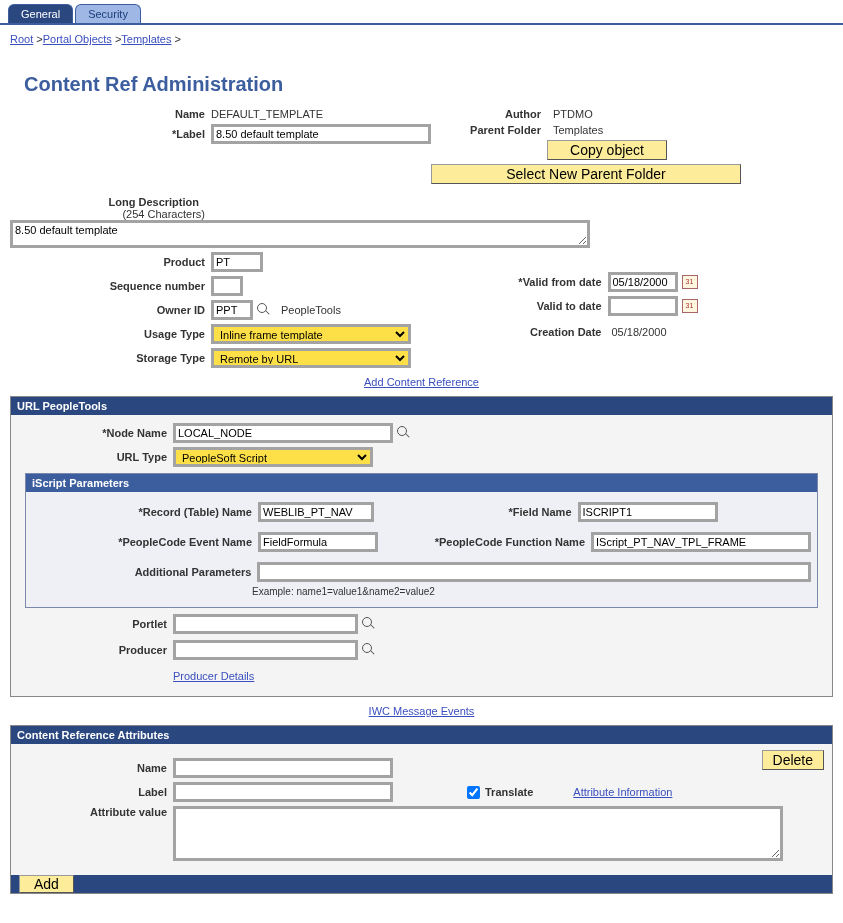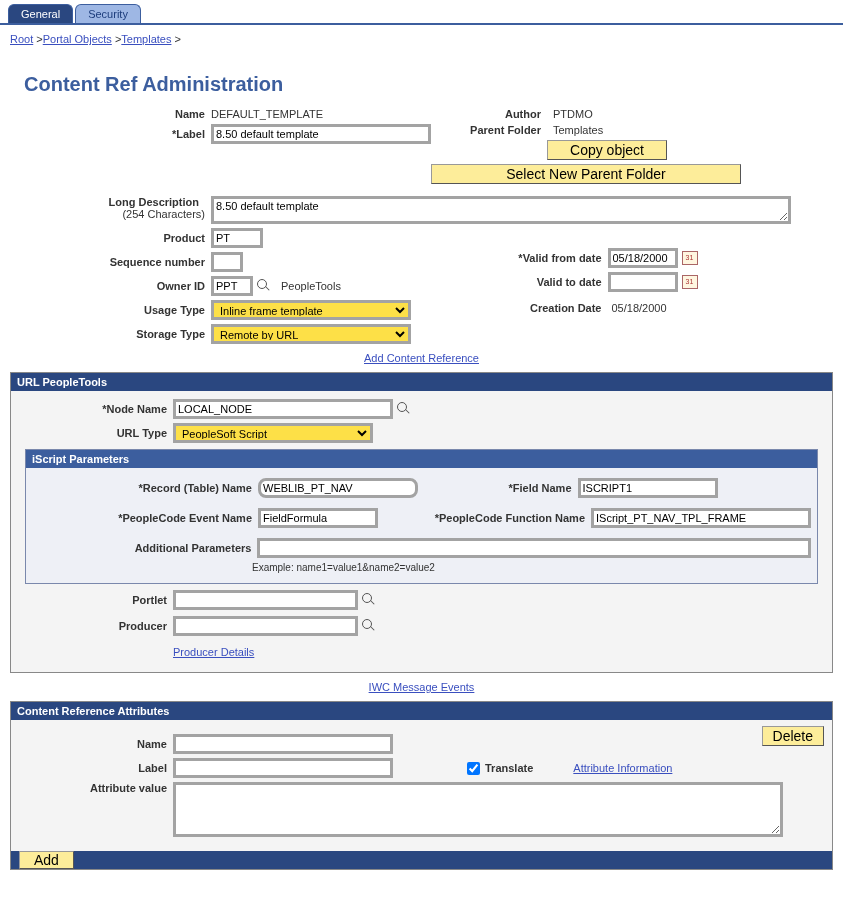--- a/index.html
+++ b/index.html
@@ -180,21 +180,21 @@
       </div>
       <div class="row" style="justify-content:flex-start; padding-left:116px;">
         <button class="btn" style="width:120px;">Copy object</button>
       </div>
       <div class="row" style="justify-content:flex-start; margin-top:4px;">
         <button class="btn" style="width:310px;">Select New Parent Folder</button>
       </div>
     </div>
   </div>
 
-  <div class="row" style="margin-top:8px; align-items:flex-start;">
+  <div class="row" style="margin-top:8px; align-items:flex-start;flex-direction:column;">
     <div style="width:195px; text-align:right; padding-right:6px;">
       <div class="label" style="display:inline;">Long Description</div><br>
       <span style="font-weight:normal;">(254 Characters)</span>
     </div>
     <textarea style="width: 580px; height: 28px;">8.50 default template</textarea>
   </div>
 
   <div style="display:flex;">
     <div style="flex:1;">
       <div class="row">
@@ -256,21 +256,21 @@
       <select style="width:200px;"><option>PeopleSoft Script</option></select>
     </div>
 
     <div class="iscript">
       <div class="section-bar">iScript Parameters</div>
       <div style="padding:10px 6px 6px 6px;">
         <div style="display:flex;">
           <div style="flex:1;">
             <div class="row">
               <div class="label" style="width:220px;">*Record (Table) Name</div>
-              <input type="text" style="width: 160px; border-radius: 8px;" value="WEBLIB_PT_NAV">
+              <input type="text" style="width: 116px;" value="WEBLIB_PT_NAV">
             </div>
           </div>
           <div style="flex:1;">
             <div class="row">
               <div class="label" style="width:150px;">*Field Name</div>
               <input type="text" style="width: 140px;" value="ISCRIPT1">
             </div>
           </div>
         </div>
         <div style="display:flex; margin-top:6px;">

